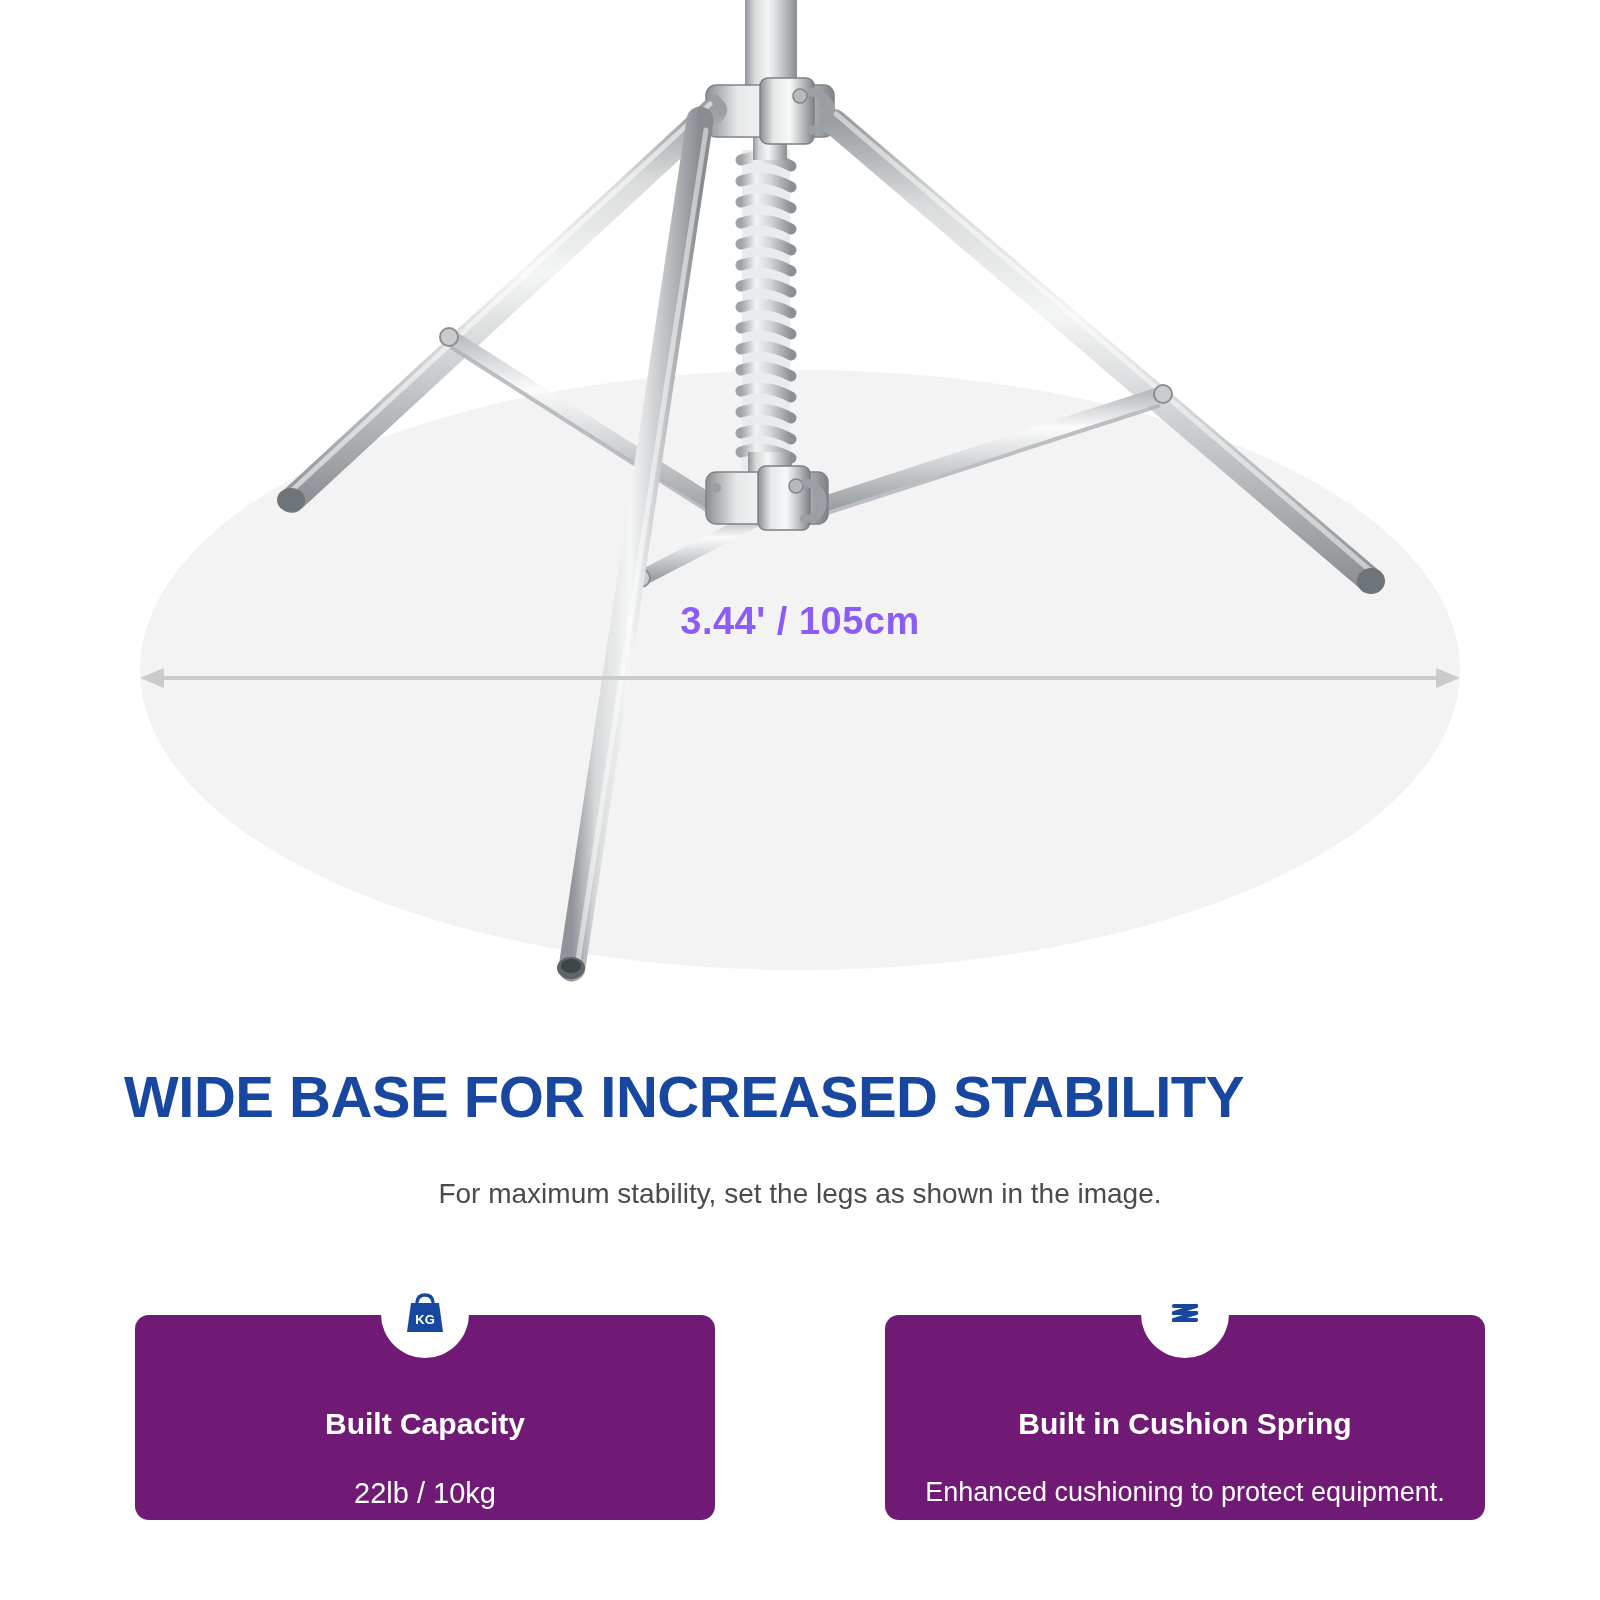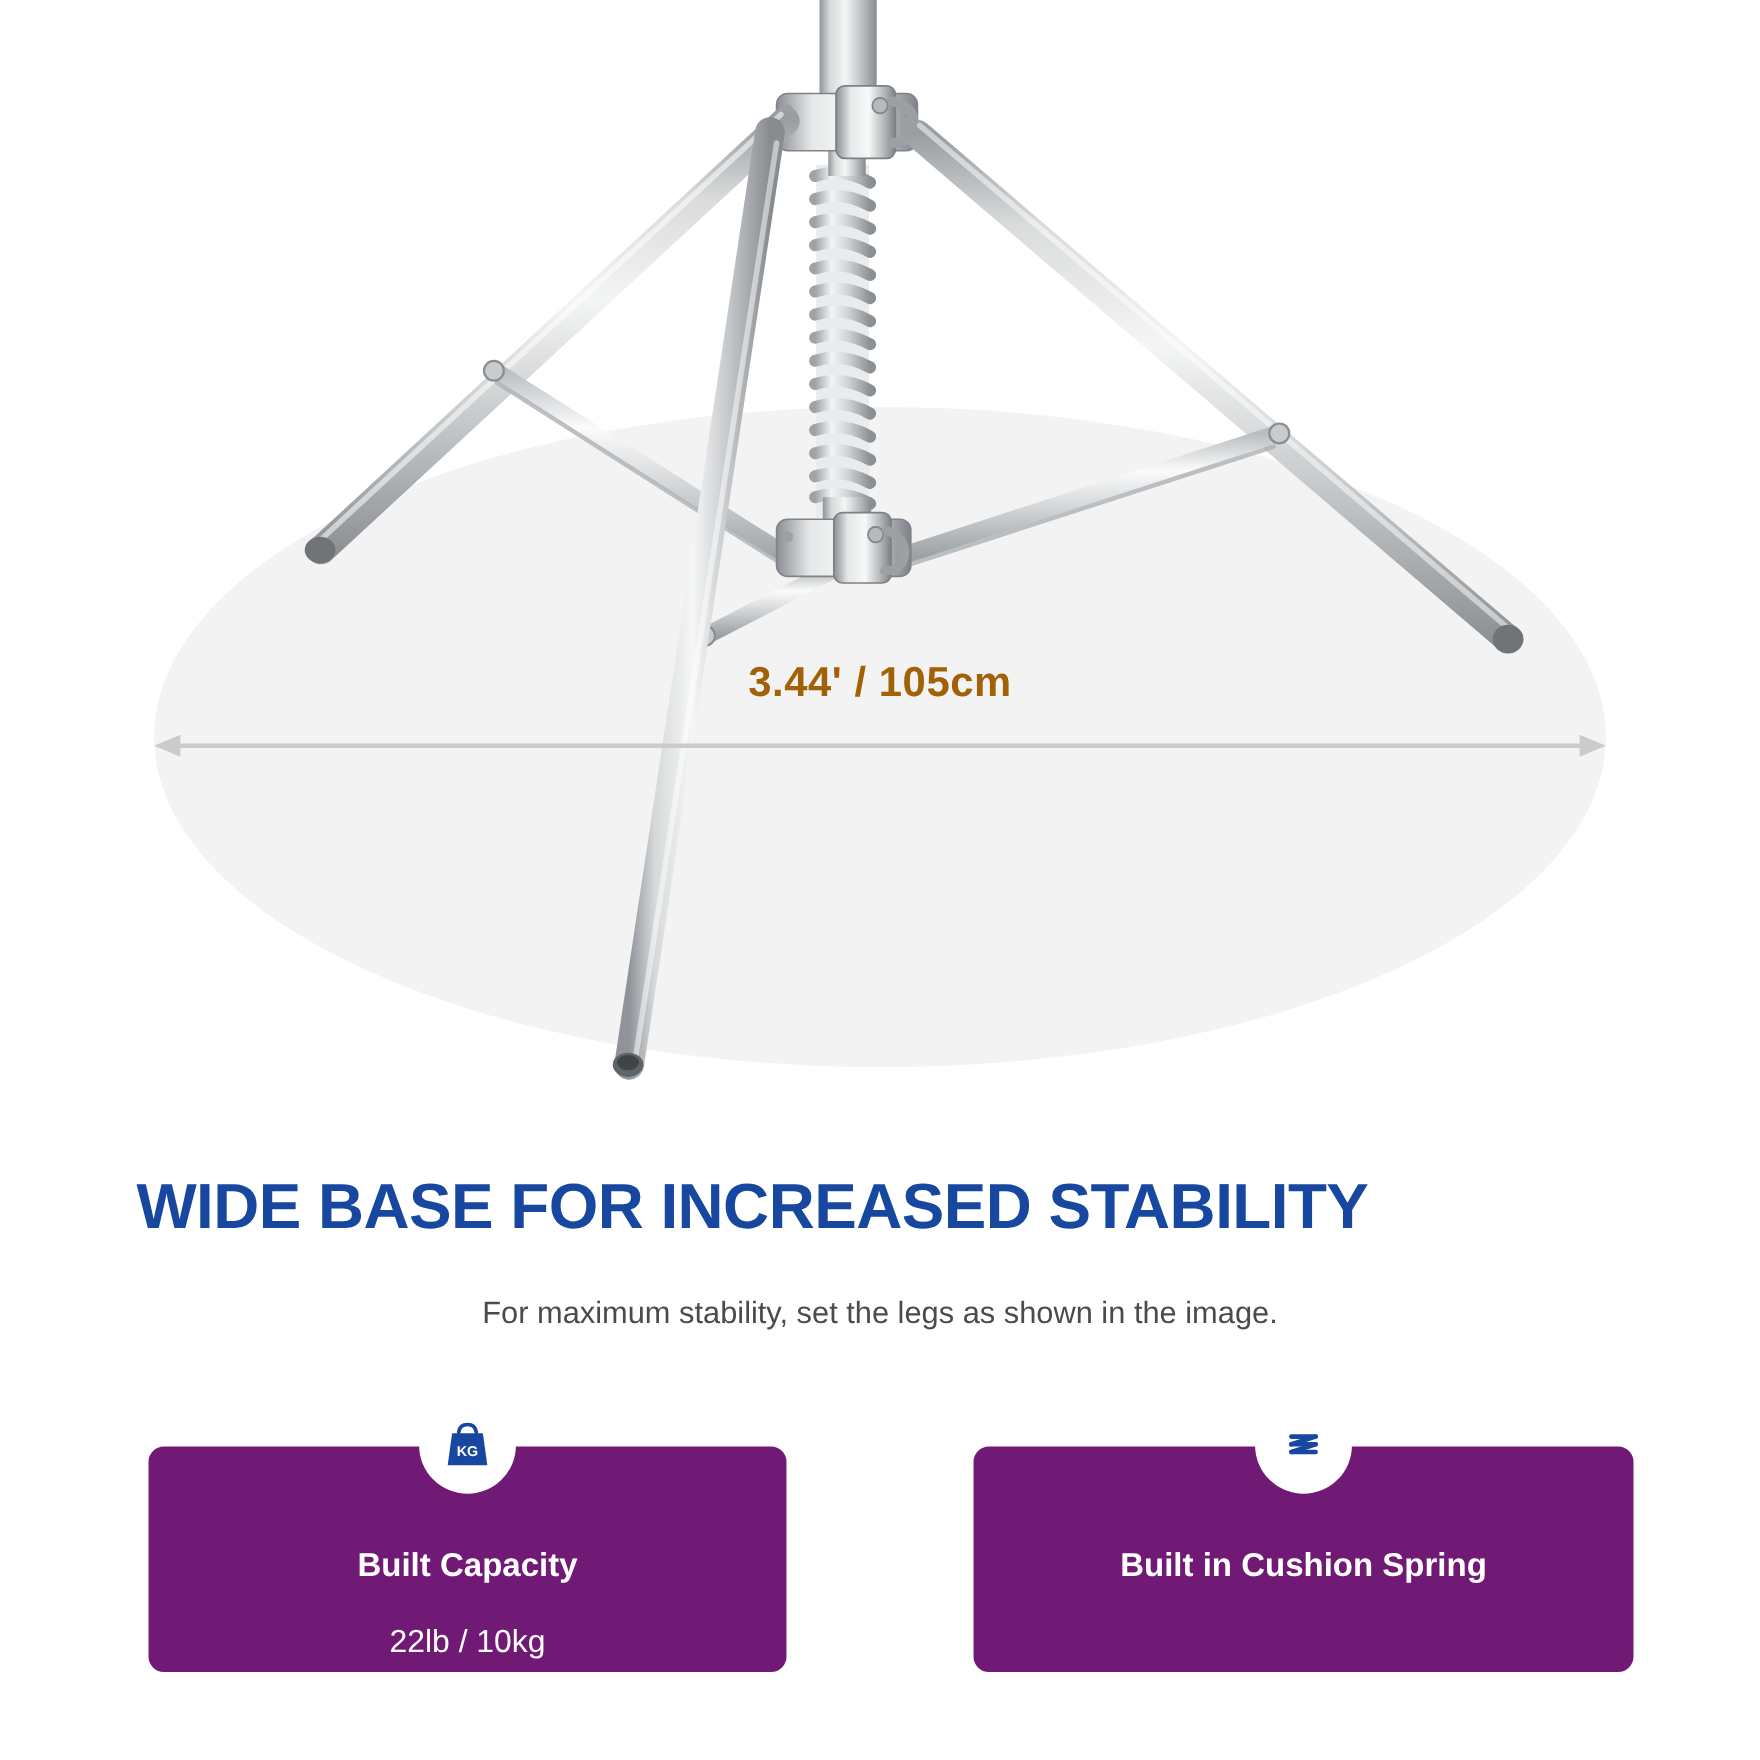--- a/index.html
+++ b/index.html
@@ -55,21 +55,21 @@
     height: 110px;
   }
   .dim-label {
     position: absolute;
     left: 0;
     top: 0;
     width: 1320px;
     text-align: center;
     font-size: 38px;
     font-weight: bold;
-    color: #a16207;
+    color: #8b5cf6;
     letter-spacing: 0.5px;
   }
 
   
   .headline {
     position: absolute;
     left: 0;
     top: 1065px;
     width: 1368px;
     text-align: center;
@@ -303,16 +303,17 @@
           <g stroke="#17479e" stroke-width="4.2" fill="none" stroke-linecap="round">
             <path d="M17 20 H39"></path>
             <path d="M39 20 L17 27"></path>
             <path d="M17 27 H39"></path>
             <path d="M39 27 L17 34"></path>
             <path d="M17 34 H39"></path>
           </g>
         </svg>
       </div>
       <div class="card-title">Built in Cushion Spring</div>
+      <div class="card-desc">Enhanced cushioning to protect equipment.</div>
     </div>
   </div>
 
 </div>
 
 </body></html>

